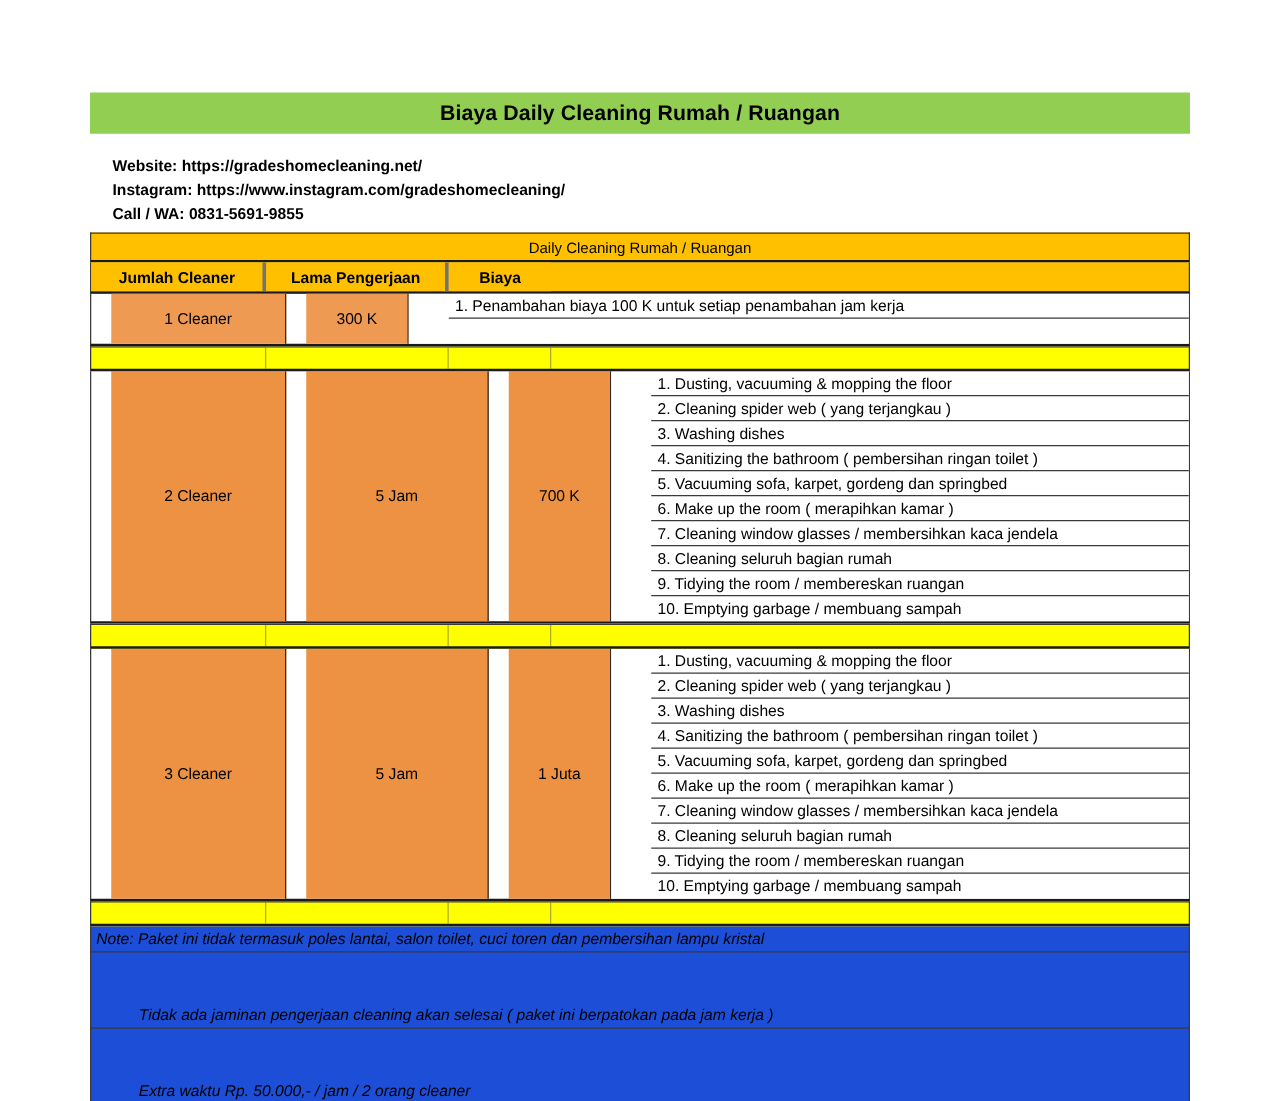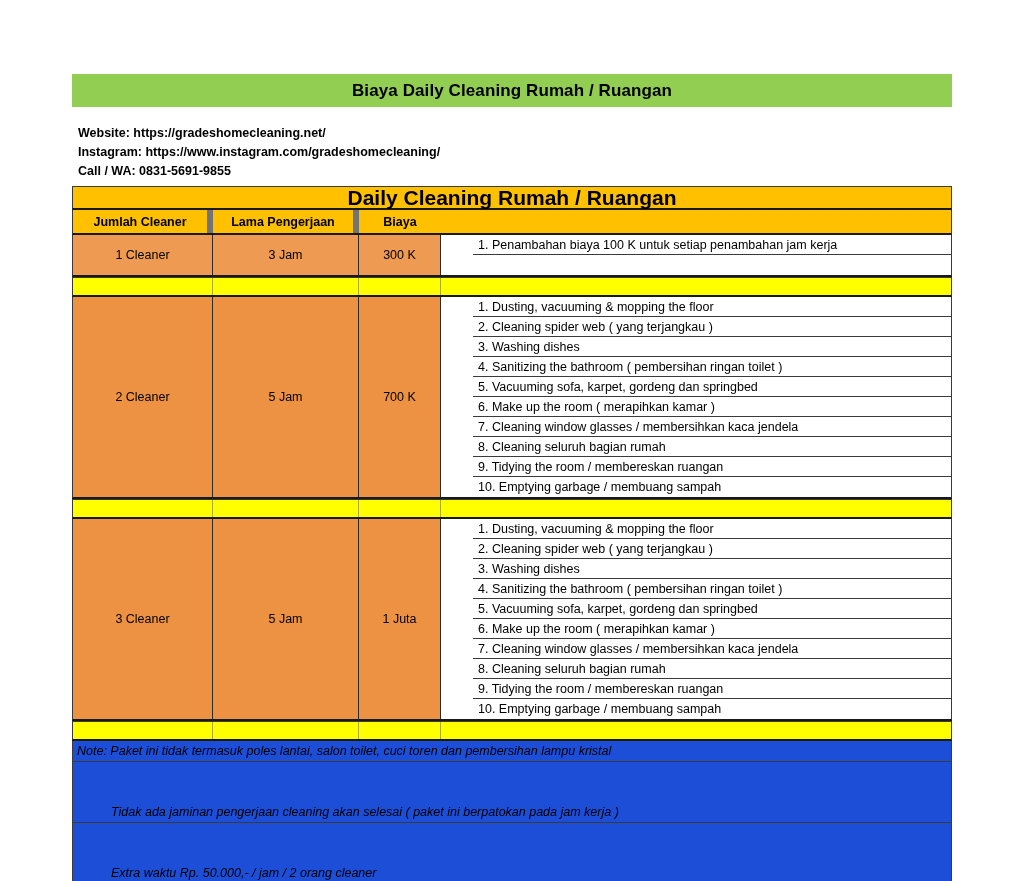--- a/index.html
+++ b/index.html
@@ -37,21 +37,21 @@
   .title-band-text {
     font-size: 17px;
     font-weight: bold;
     color: #000000;
     letter-spacing: .1px;
   }
 
   
   .contact {
     position: absolute;
-    left: 78px;
+    left: 90px;
     top: 124px;
     width: 600px;
   }
   .contact-line {
     font-size: 12.5px;
     font-weight: bold;
     line-height: 19px;
     white-space: nowrap;
   }
 
@@ -67,40 +67,40 @@
     height: 24px;
     background: #ffc000;
     border: 1px solid #3a3a3a;
     border-bottom: 2px solid #1a1a1a;
     box-sizing: border-box;
     display: flex;
     align-items: center;
     justify-content: center;
   }
   .band-sub-text {
-    font-size: 21px;
-    font-weight: bold;
+    font-size: 12px;
+    font-weight: normal;
   }
 
   .head-row {
     display: flex;
     height: 25px;
     border-left: 1px solid #3a3a3a;
     border-right: 1px solid #3a3a3a;
     border-bottom: 2px solid #1a1a1a;
     box-sizing: border-box;
     background: #ffc000;
   }
   .head-cell {
     display: flex;
     align-items: center;
     justify-content: center;
     font-size: 12.5px;
     font-weight: bold;
-    border-right: 6px solid #737373;
+    border-right: 3px solid #737373;
     box-sizing: border-box;
     background: #ffc000;
   }
   .head-cell:last-child { border-right: none; }
 
   .c1 { width: 140px; flex: 0 0 140px; }
   .c2 { width: 146px; flex: 0 0 146px; }
   .c3 { width: 82px;  flex: 0 0 82px;  }
   .c4 { flex: 1 1 auto; }
 
@@ -113,20 +113,21 @@
     box-sizing: border-box;
   }
   .cell-orange {
     background: #ed9242;
     display: flex;
     align-items: center;
     justify-content: center;
     font-size: 12.5px;
     border-right: 1px solid #2b2b2b;
     box-sizing: border-box;
+    margin-left: 16px;
   }
   .cell-orange.light { background: #ee9a52; }
 
   .services {
     display: flex;
     flex-direction: column;
     background: #ffffff;
     box-sizing: border-box;
     padding-left: 32px;
   }
@@ -204,21 +205,20 @@
     </div>
 
     <div class="head-row">
       <div class="head-cell c1">Jumlah Cleaner</div>
       <div class="head-cell c2">Lama Pengerjaan</div>
       <div class="head-cell c3">Biaya</div>
     </div>
 
     <div class="block">
       <div class="cell-orange light c1">1 Cleaner</div>
-      <div class="cell-orange light c2">3 Jam</div>
       <div class="cell-orange light c3">300 K</div>
       <div class="services c4">
         <div class="service-row">1. Penambahan biaya 100 K untuk setiap penambahan jam kerja</div>
         <div class="service-row"></div>
       </div>
     </div>
 
     <div class="spacer">
       <span class="tick" style="left:139px"></span>
       <span class="tick" style="left:285px"></span>

